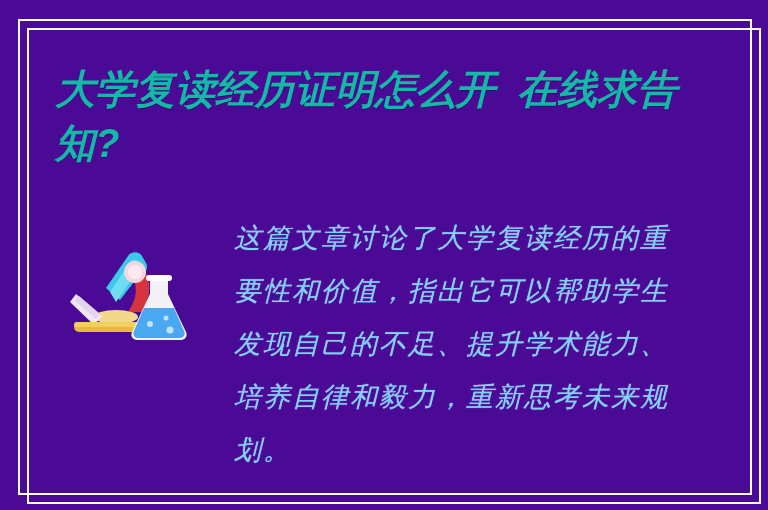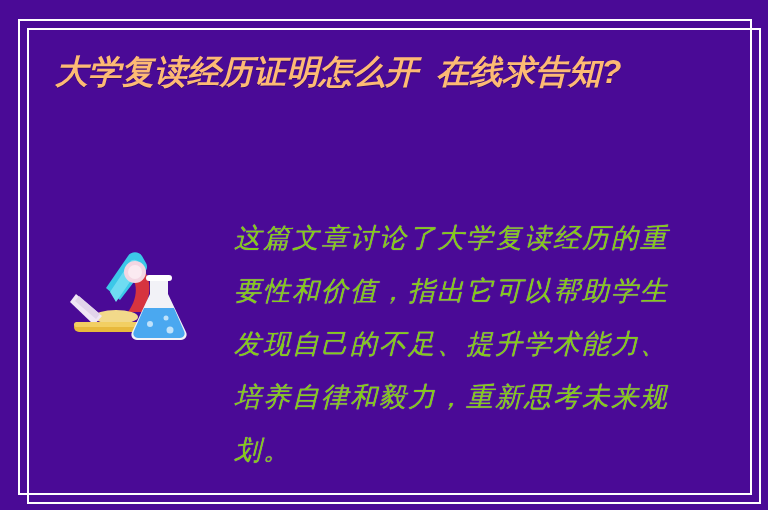--- a/index.html
+++ b/index.html
@@ -33,24 +33,24 @@
     left: 27px;
     top: 28px;
     width: 734px;
     height: 476px;
   }
 
   
   .title {
     position: absolute;
     left: 55px;
-    top: 45px;
+    top: 62px;
     width: 640px;
-    color: #fdba74;
-    font-size: 33px;
+    color: #14b8a6;
+    font-size: 40px;
     font-weight: bold;
     font-style: italic;
     line-height: 54px;
     letter-spacing: 0px;
     white-space: pre-wrap;
     text-shadow: 0 1px 0 rgba(0,0,0,0.25);
   }
 
   
   .body-block {
@@ -66,21 +66,21 @@
   .emoji {
     width: 126px;
     height: 112px;
     flex: 0 0 126px;
     margin-top: 20px;
   }
   .emoji svg { display: block; width: 126px; height: 112px; }
 
   .body-text {
     margin-left: 38px;
-    color: #84cc16;
+    color: #7dd3fc;
     font-size: 27px;
     line-height: 53px;
     font-style: italic;
     font-family: "Liberation Serif", serif;
     letter-spacing: 2px;
     white-space: pre-wrap;
     text-shadow: 0 0 1px rgba(255,255,255,0.55);
   }
 </style>
 </head>

